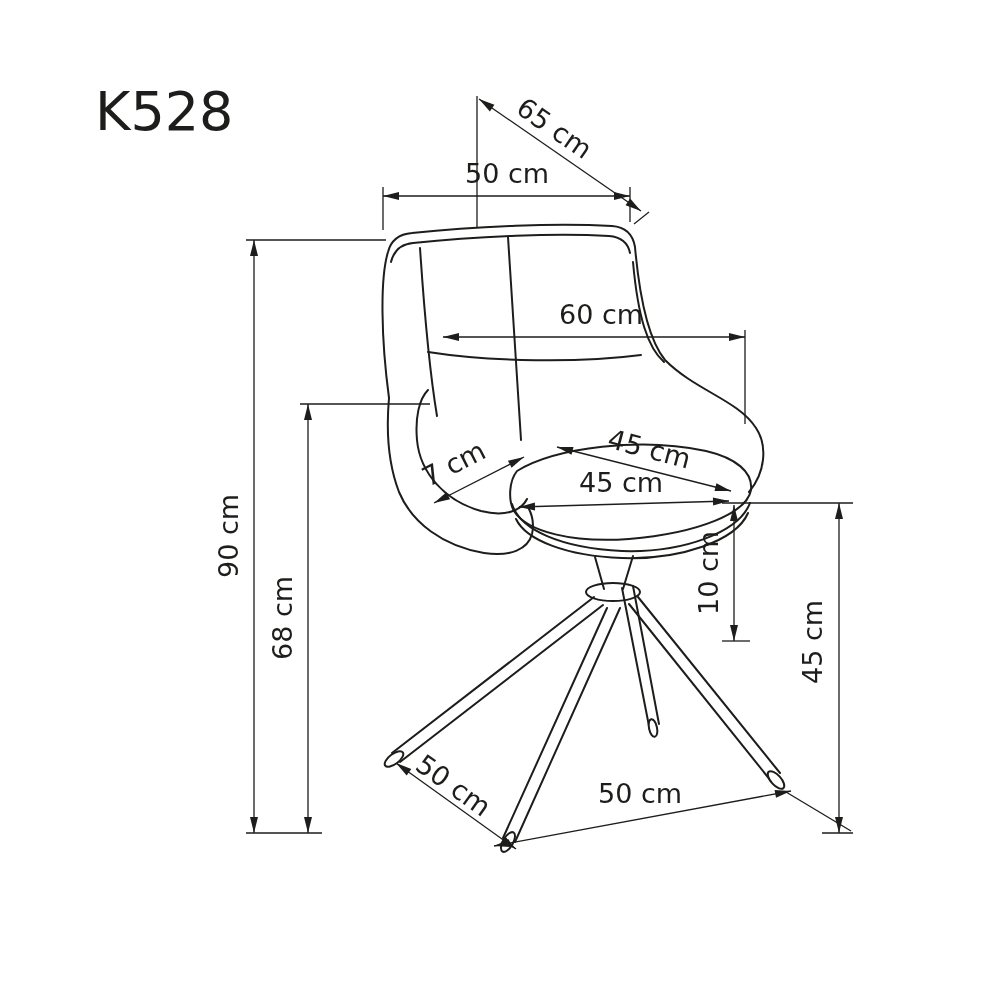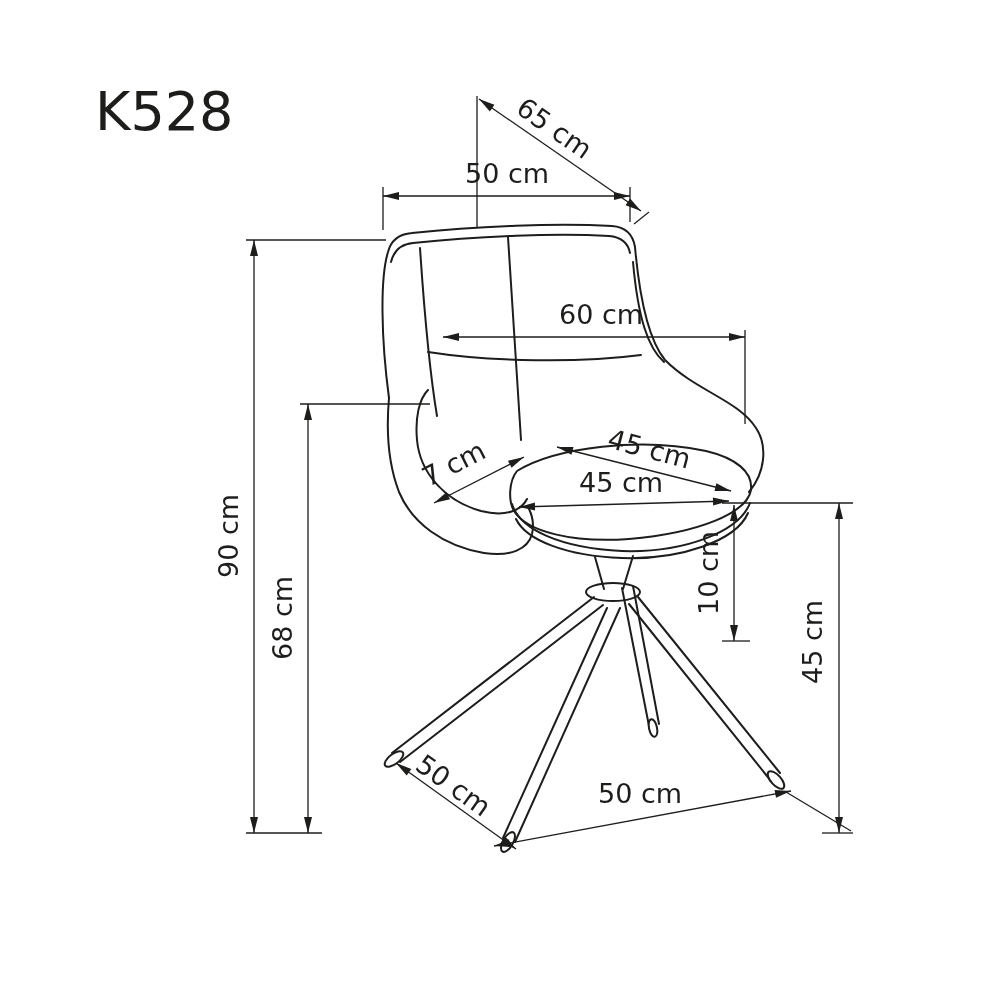--- a/index.html
+++ b/index.html
@@ -6,20 +6,21 @@
     --line:#1d1d1b;
     --bg:#ffffff;
   }
   html,body{margin:0;padding:0;background:var(--bg);}
   .stage{
     position:relative;
     width:1000px;height:1000px;
     background:var(--bg);
     font-family:"DejaVu Sans","Liberation Sans",sans-serif;
     overflow:hidden;
+    border-radius:18px;
   }
   svg{display:block;}
   .chair path,.chair ellipse{
     fill:none;stroke:var(--line);stroke-width:2;
     stroke-linecap:round;stroke-linejoin:round;
   }
   .chair .foot{fill:#ffffff;}
   .dim line,.dim path{
     fill:none;stroke:var(--line);stroke-width:1.3;
     stroke-linecap:butt;

